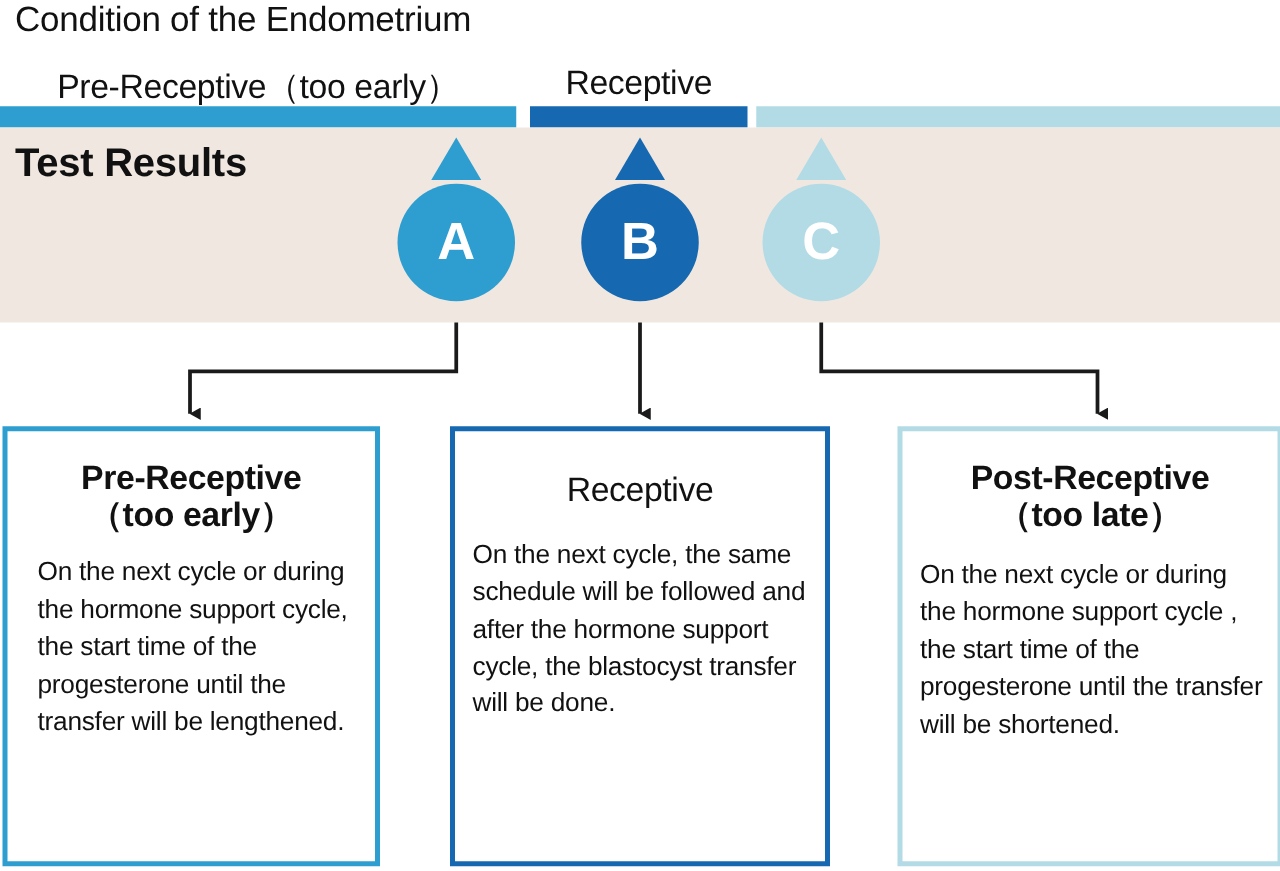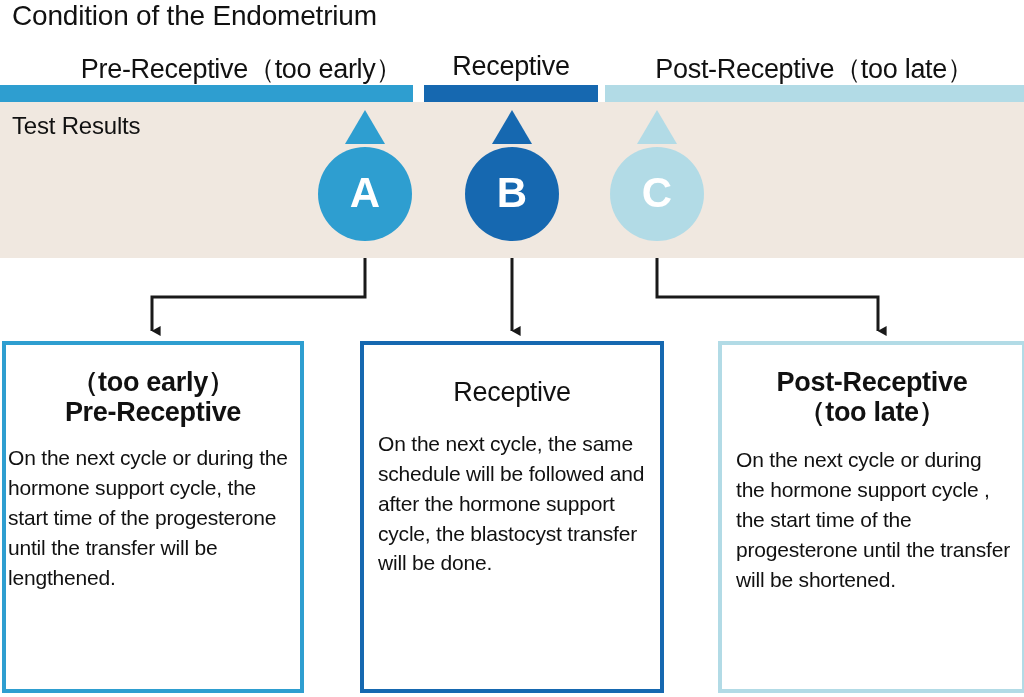--- a/index.html
+++ b/index.html
@@ -57,22 +57,22 @@
     left: 0;
     top: 102px;
     width: 1024px;
     height: 156px;
     background: #f0e8e0;
   }
   .results-label {
     position: absolute;
     left: 12px;
     top: 112px;
-    font-size: 24px;
-    font-weight: 400;
+    font-size: 32px;
+    font-weight: 700;
     letter-spacing: -0.2px;
     color: #111;
     white-space: nowrap;
   }
 
   
   .marker {
     position: absolute;
     top: 110px;
   }
@@ -139,23 +139,22 @@
     font-weight: 400;
   }
 </style>
 </head>
 <body>
 
 <div id="canvas">
 
   <div class="page-title">Condition of the Endometrium</div>
 
-  <div class="phase-label" style="left:0px; width:413px;padding-left:35px;">Pre-Receptive（too early）</div>
+  <div class="phase-label" style="left:0px; width:413px;">Pre-Receptive（too early）</div>
   <div class="phase-label" style="left:424px; width:174px;">Receptive</div>
-  <div class="phase-label" style="left:605px; width:419px;">Post-Receptive（too late）</div>
 
   <div class="phase-bar" style="left:0px; width:413px; background:#2e9ed0;"></div>
   <div class="phase-bar" style="left:424px; width:174px; background:#1668b0;"></div>
   <div class="phase-bar" style="left:605px; width:419px; background:#b2dbe6;"></div>
 
   <div class="results-band"></div>
   <div class="results-label">Test Results</div>
 
   <div class="marker" style="left:315px; width:100px; height:135px;">
     <div class="tri" style="border-bottom:34px solid #2e9ed0;"></div>
@@ -187,24 +186,24 @@
 
     <path d="M365,258 L365,297 L152,297 L152,331" fill="none" stroke="#1a1a1a" stroke-width="3" marker-end="url(#arrowhead)"></path>
 
     <path d="M512,258 L512,331" fill="none" stroke="#1a1a1a" stroke-width="3" marker-end="url(#arrowhead)"></path>
 
     <path d="M657,258 L657,297 L878,297 L878,331" fill="none" stroke="#1a1a1a" stroke-width="3" marker-end="url(#arrowhead)"></path>
   </svg>
 
   <div class="result-box" style="left:2px; width:302px; border:4px solid #2e9ed0;">
     <div class="box-title" style="font-size:27px; margin:22px 10px 0 10px;">
+      <div>Pre-Receptive</div>
       <div>（too early）</div>
-      <div>Pre-Receptive</div>
-    </div>
-    <div class="box-body" style="margin:16px 10px 0 2px;">On the next cycle or during the hormone support cycle, the start time of the progesterone until the transfer will be lengthened.</div>
+    </div>
+    <div class="box-body" style="margin:16px 10px 0 24px;">On the next cycle or during the hormone support cycle, the start time of the progesterone until the transfer will be lengthened.</div>
   </div>
 
   <div class="result-box" style="left:360px; width:304px; border:4px solid #1668b0;">
     <div class="box-title" style="font-size:27px; font-weight:400; margin:32px 10px 0 10px;">
       <div>Receptive</div>
     </div>
     <div class="box-body" style="margin:22px 12px 11px 14px;">On the next cycle, the same schedule will be followed and after the hormone support cycle, the blastocyst transfer will be done.</div>
   </div>
 
   <div class="result-box" style="left:718px; width:308px; border:4px solid #b2dbe6;">

